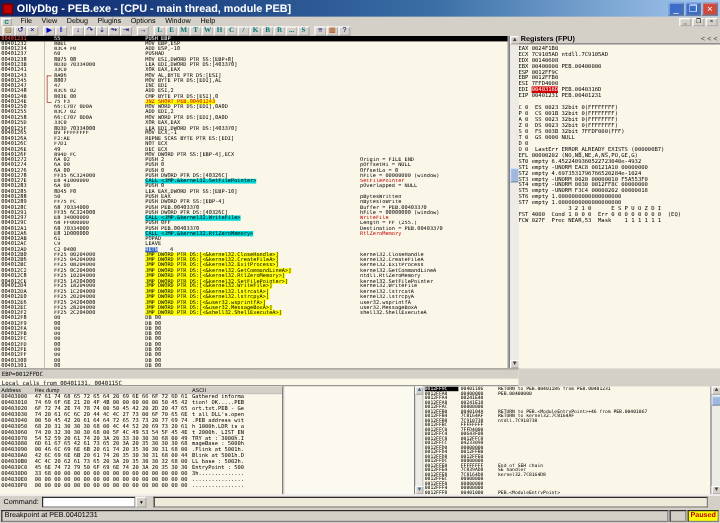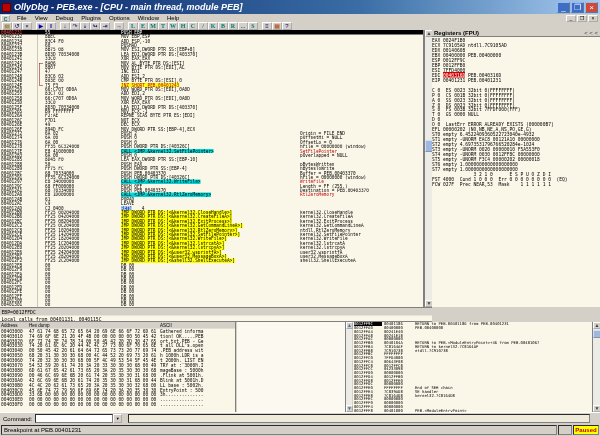--- a/index.html
+++ b/index.html
@@ -5,21 +5,21 @@
   * { margin:0; padding:0; box-sizing:border-box; }
   html,body { width:600px; height:436px; overflow:hidden; background:#D4D0C8;
               font-family:"Liberation Sans", sans-serif; -webkit-text-size-adjust:none; }
   .screen { position:relative; width:600px; height:436px; background:#D4D0C8; }
 
   
   .titlebar { position:absolute; left:0; top:0; width:600px; height:14px;
     background:linear-gradient(90deg,#0A246A,#3A6EA5 60%,#A6CAF0);
     color:#fff; display:flex; align-items:center; padding:0 2px; }
   .app-icon { width:9px; height:9px; background:#C00000; border:1px solid #600000; margin-right:3px; flex:0 0 auto; }
-  .title-text { font-size:9px; font-weight:bold; white-space:nowrap; overflow:hidden; flex:1;font-style:italic; }
+  .title-text { font-size:9px; font-weight:bold; white-space:nowrap; overflow:hidden; flex:1; }
   .winbtns { display:flex; gap:1px; }
   .wbtn { width:13px; height:11px; font-size:8px; line-height:10px; text-align:center;
     color:#fff; background:#3C6EC8; border:1px outset #9cb8e8; }
   .wbtn.close { background:#D04A3A; }
 
   .menubar { position:absolute; left:0; top:14px; width:600px; height:8px;
     background:#D4D0C8; display:flex; align-items:center; font-size:6px; }
   .child-icon { width:9px; height:7px; background:#D4D0C8; border:1px outset #fff;
     color:#007878; font-weight:bold; font-size:5px; text-align:center; line-height:6px; margin:0 3px 0 1px; }
   .menu-item { padding:0 4px; color:#000; }

